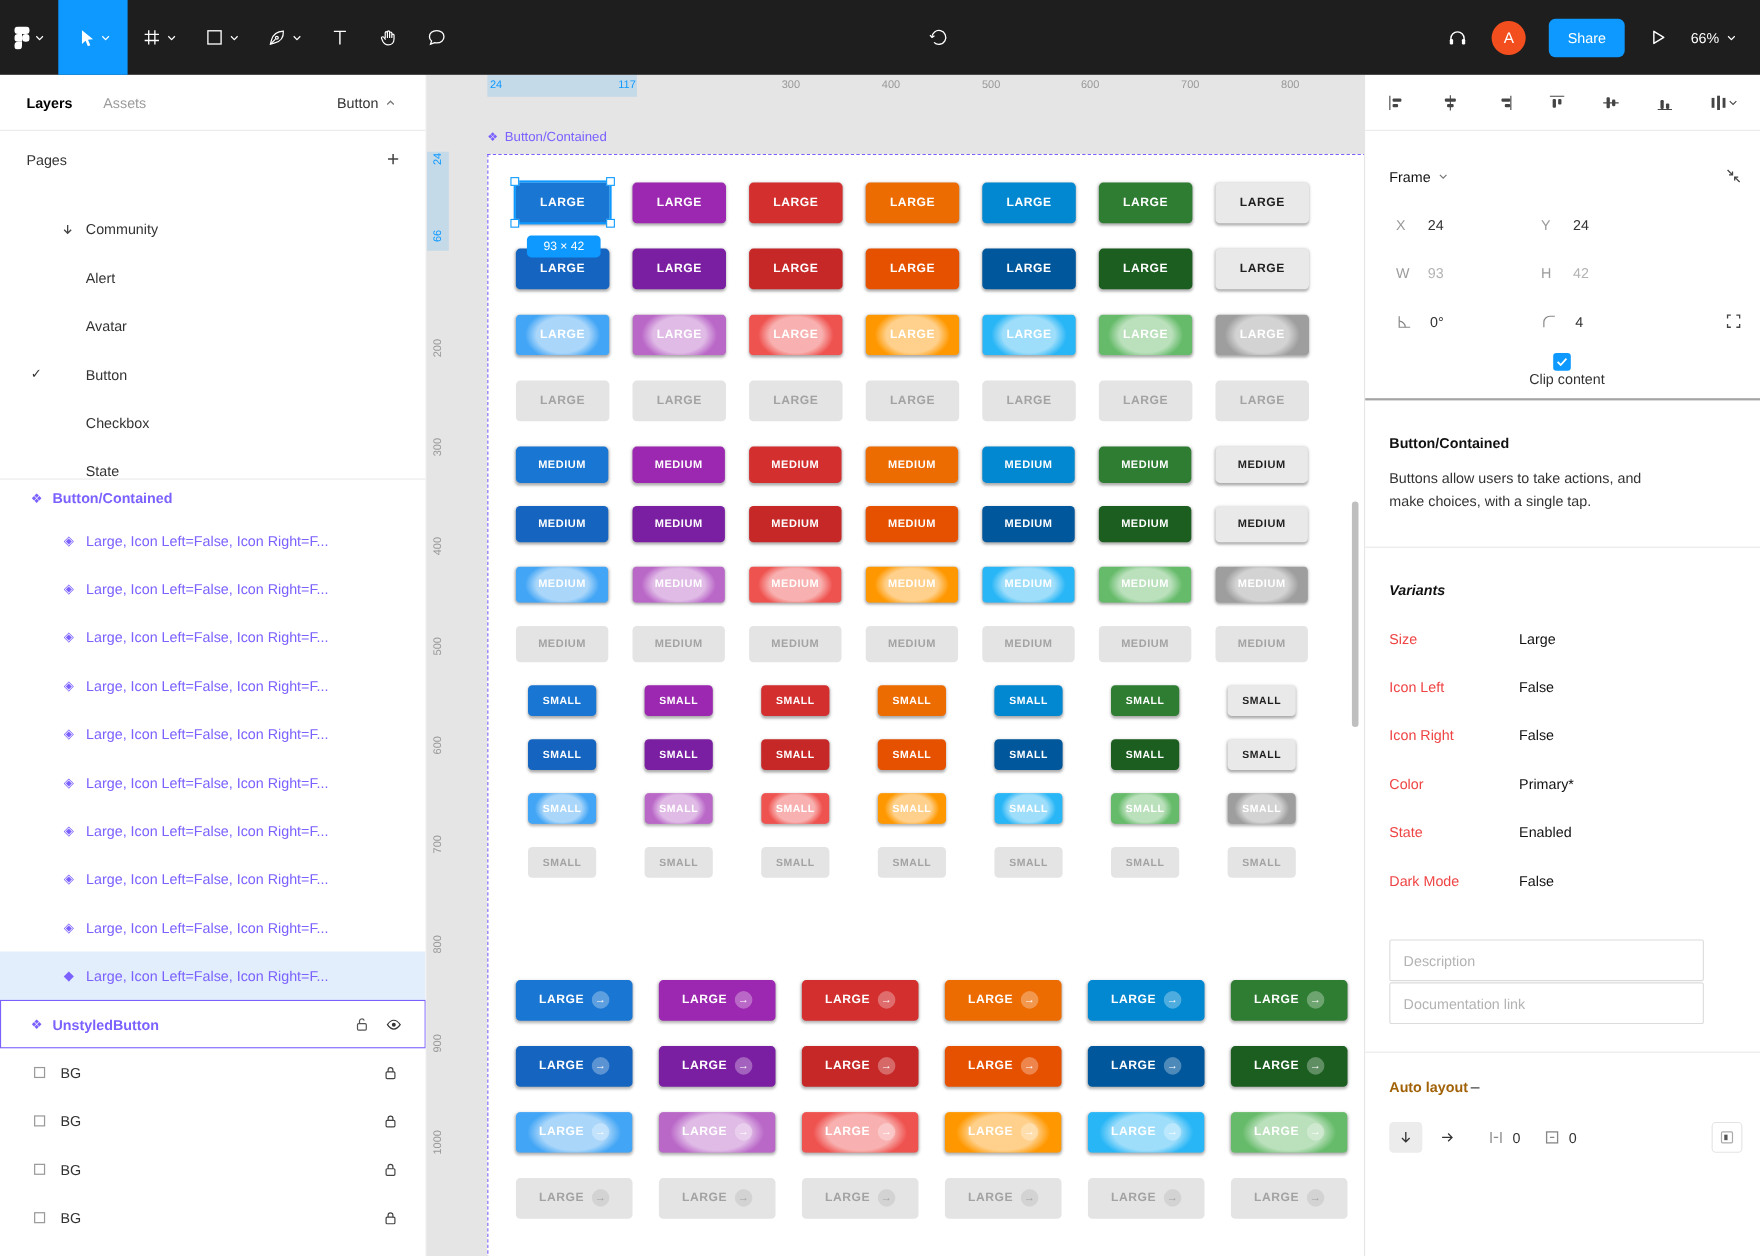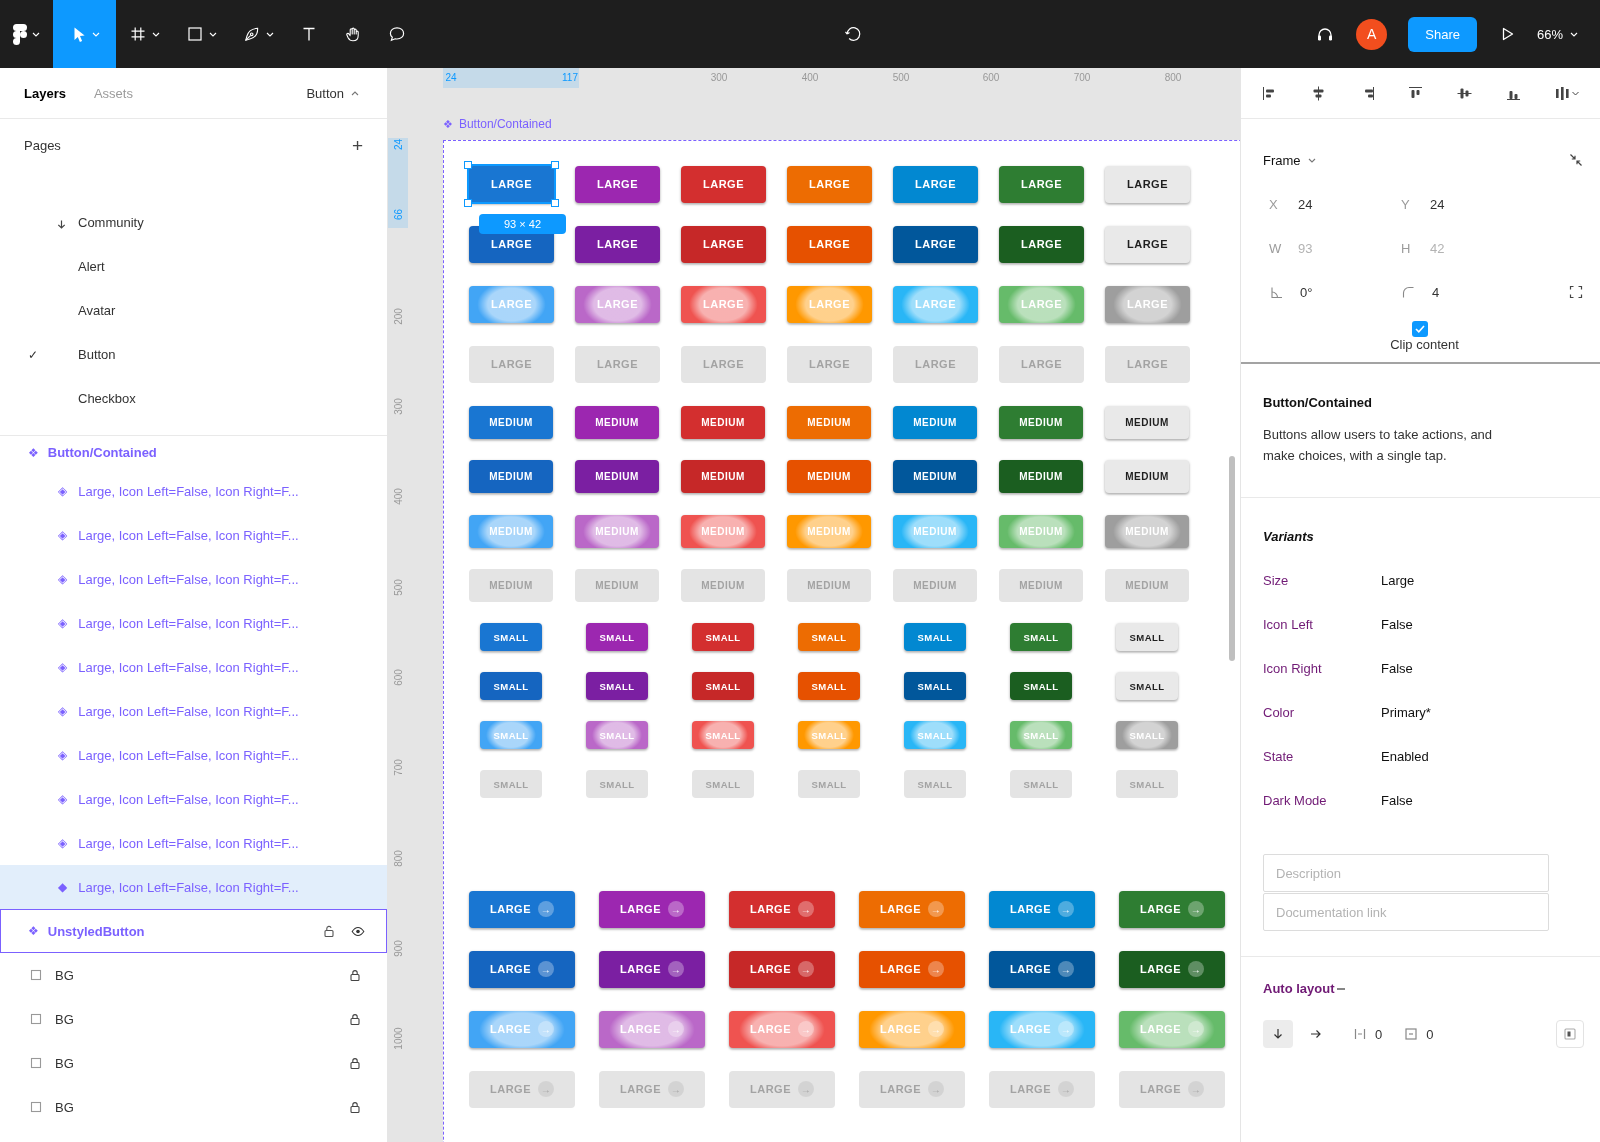--- a/index.html
+++ b/index.html
@@ -20,21 +20,21 @@
 
 .sidebar{position:absolute;top:68px;left:0;width:388px;bottom:0;background:#fff;border-right:1px solid #E5E5E5;font-size:13px;color:#333;overflow:hidden;z-index:10;}
 .sb-tabs{height:51px;display:flex;align-items:center;border-bottom:1px solid #E9E9E9;padding:0 10px;}
 .sb-tab{padding:0 14px;color:#9B9B9B;cursor:pointer;}
 .sb-tab.active{color:#000;font-weight:700;}
 .sb-page-chip{margin-left:auto;display:flex;align-items:center;gap:7px;color:#333;padding-right:18px;cursor:pointer;}
 .chev-up{transform:rotate(180deg);display:flex;}
 .sb-pages-header{height:53px;display:flex;align-items:center;padding:0 24px;color:#333;}
 .plus{margin-left:auto;font-size:19px;color:#444;cursor:pointer;line-height:1;}
 .pages-list{height:263px;overflow:hidden;padding-top:14px;}
-.page-row{height:44px;display:flex;align-items:flex-end;padding-left:28px;cursor:pointer;}
+.page-row{height:44px;display:flex;align-items:center;padding-left:28px;cursor:pointer;}
 .check-slot{width:28px;font-size:12px;color:#333;}
 .arrow-slot{width:22px;display:flex;}
 .section-header{height:34px;border-top:1px solid #E9E9E9;display:flex;align-items:center;padding-left:28px;gap:9px;color:#7B61FF;font-weight:700;}
 .comp-glyph{font-size:12px;font-weight:400;color:#7B61FF;}
 .layers-list{height:440px;overflow:hidden;}
 .layer-row{height:44px;display:flex;align-items:center;padding-left:58px;gap:11px;color:#7B61FF;cursor:pointer;}
 .layer-row.selected{background:#E2EEFB;}
 .diamond{font-size:12px;}
 .unstyled-row{height:44px;display:flex;align-items:center;padding-left:28px;gap:9px;outline:1px solid #7B61FF;outline-offset:-1px;color:#7B61FF;font-weight:700;cursor:pointer;}
 .row-icons{margin-left:auto;display:flex;gap:16px;padding-right:22px;align-items:center;}
@@ -47,21 +47,21 @@
 .frame-label{position:absolute;left:55px;top:49px;display:flex;gap:6px;align-items:center;color:#7B61FF;font-size:12px;z-index:3;cursor:pointer;}
 .btn-row{position:absolute;display:flex;}
 .mbtn{position:relative;display:flex;align-items:center;justify-content:center;gap:7px;border-radius:4px;font-weight:700;letter-spacing:.5px;box-shadow:0 1px 3px rgba(0,0,0,.28),0 2px 2px rgba(0,0,0,.1);cursor:pointer;flex:none;}
 .mbtn.st-hovered{background-image:radial-gradient(ellipse 56% 88% at 50% 50%, rgba(255,255,255,.55) 0 50%, rgba(255,255,255,0) 72%);}
 .mbtn.st-disabled{box-shadow:none;}
 .arr{width:16px;height:16px;border-radius:50%;background:rgba(255,255,255,.3);display:flex;align-items:center;justify-content:center;font-size:10px;font-weight:400;flex:none;}
 .st-disabled .arr{background:rgba(0,0,0,.07);}
 .selection-box{position:absolute;left:23px;top:23px;width:89px;height:40px;border:2px solid #0D99FF;z-index:5;}
 .hdl{position:absolute;width:8px;height:8px;background:#fff;border:1px solid #0D99FF;}
 .hdl.tl{left:-5px;top:-5px}.hdl.tr{right:-5px;top:-5px}.hdl.bl{left:-5px;bottom:-5px}.hdl.br{right:-5px;bottom:-5px}
-.size-tooltip{position:absolute;left:35px;top:73px;z-index:6;background:#0D99FF;color:#fff;font-size:11px;padding:4px 25px;border-radius:4px;white-space:nowrap;}
+.size-tooltip{position:absolute;left:35px;top:73px;z-index:6;background:#0D99FF;color:#fff;font-size:11px;padding:4px 15px;border-radius:4px;white-space:nowrap;}
 .ruler-top{position:absolute;top:0;left:0;right:0;height:20px;font-size:10px;color:#999;z-index:4;}
 .ruler-num{position:absolute;top:4px;transform:translateX(-50%);}
 .ruler-num.blue{color:#0D99FF;}
 .band-top{position:absolute;left:55px;width:136px;top:0;height:20px;background:rgba(13,153,255,.15);}
 .ruler-left{position:absolute;top:0;left:0;bottom:0;width:20px;font-size:10px;color:#999;z-index:4;}
 .ruler-num-v{position:absolute;left:-7px;width:34px;text-align:center;transform:rotate(-90deg);}
 .ruler-num-v.blue{color:#0D99FF;}
 .band-left{position:absolute;top:70px;height:90px;left:0;width:20px;background:rgba(13,153,255,.15);}
 .canvas-scrollbar{position:absolute;right:5px;top:388px;width:6px;height:205px;border-radius:3px;background:rgba(0,0,0,.25);z-index:9;}
 
@@ -83,27 +83,27 @@
 .r-xy{top:70px}.r-wh{top:114px}.r-rot{top:158px}.r-clip{top:202px;left:24px;flex-direction:column;}
 .checkbox{width:16px;height:16px;border-radius:3px;background:#0D99FF;display:flex;align-items:center;justify-content:center;margin-right:10px;cursor:pointer;flex:none;}
 .rp-title{font-weight:700;color:#111;}
 .rp-component{position:relative;height:134px;border-bottom:1px solid #E9E9E9;}
 .rp-component .rp-title{position:absolute;top:31px;left:22px;}
 .rp-desc{position:absolute;top:60px;left:22px;width:262px;line-height:1.65;color:#333;}
 .rp-variants{position:relative;height:459px;border-bottom:1px solid #E9E9E9;}
 .rp-variants .rp-title{position:absolute;top:31px;left:22px;font-style:italic;}
 .variants-rows{position:absolute;top:60px;left:0;right:0;}
 .variant-row{height:44px;display:flex;align-items:center;padding:0 22px;cursor:pointer;}
-.v-label{width:118px;color:#701a75;}
+.v-label{width:118px;color:#ef4444;}
 .v-value{color:#111;}
 .rp-input{position:absolute;left:22px;width:286px;height:38px;border:1px solid #DCDCDC;border-radius:2px;font-size:13px;padding:0 12px;font-family:inherit;color:#333;outline:none;background:#fff;}
 .rp-input::placeholder{color:#B3B3B3;}
 .rp-input.desc{top:356px}.rp-input.doc{top:395px}
 .rp-autolayout{position:relative;height:134px;}
-.al-title{position:absolute;top:24px;left:22px;right:16px;display:flex;justify-content:flex-start;align-items:center;font-weight:700;color:#701a75;}
+.al-title{position:absolute;top:24px;left:22px;right:16px;display:flex;justify-content:flex-start;align-items:center;font-weight:700;color:#a16207;}
 .al-controls{position:absolute;top:57px;left:22px;right:16px;display:flex;align-items:center;height:40px;gap:8px;color:#333;}
 .al-btn{width:30px;height:28px;display:flex;align-items:center;justify-content:center;border-radius:4px;cursor:pointer;}
 .al-btn.active{background:#ECECEC;}
 .al-group{display:flex;align-items:center;gap:8px;margin-left:14px;cursor:pointer;}
 .al-box{margin-left:auto;width:28px;height:28px;border:1px solid #E3E3E3;border-radius:4px;display:flex;align-items:center;justify-content:center;cursor:pointer;}
 </style>
 </head>
 <body>
 
 <div id="app">

